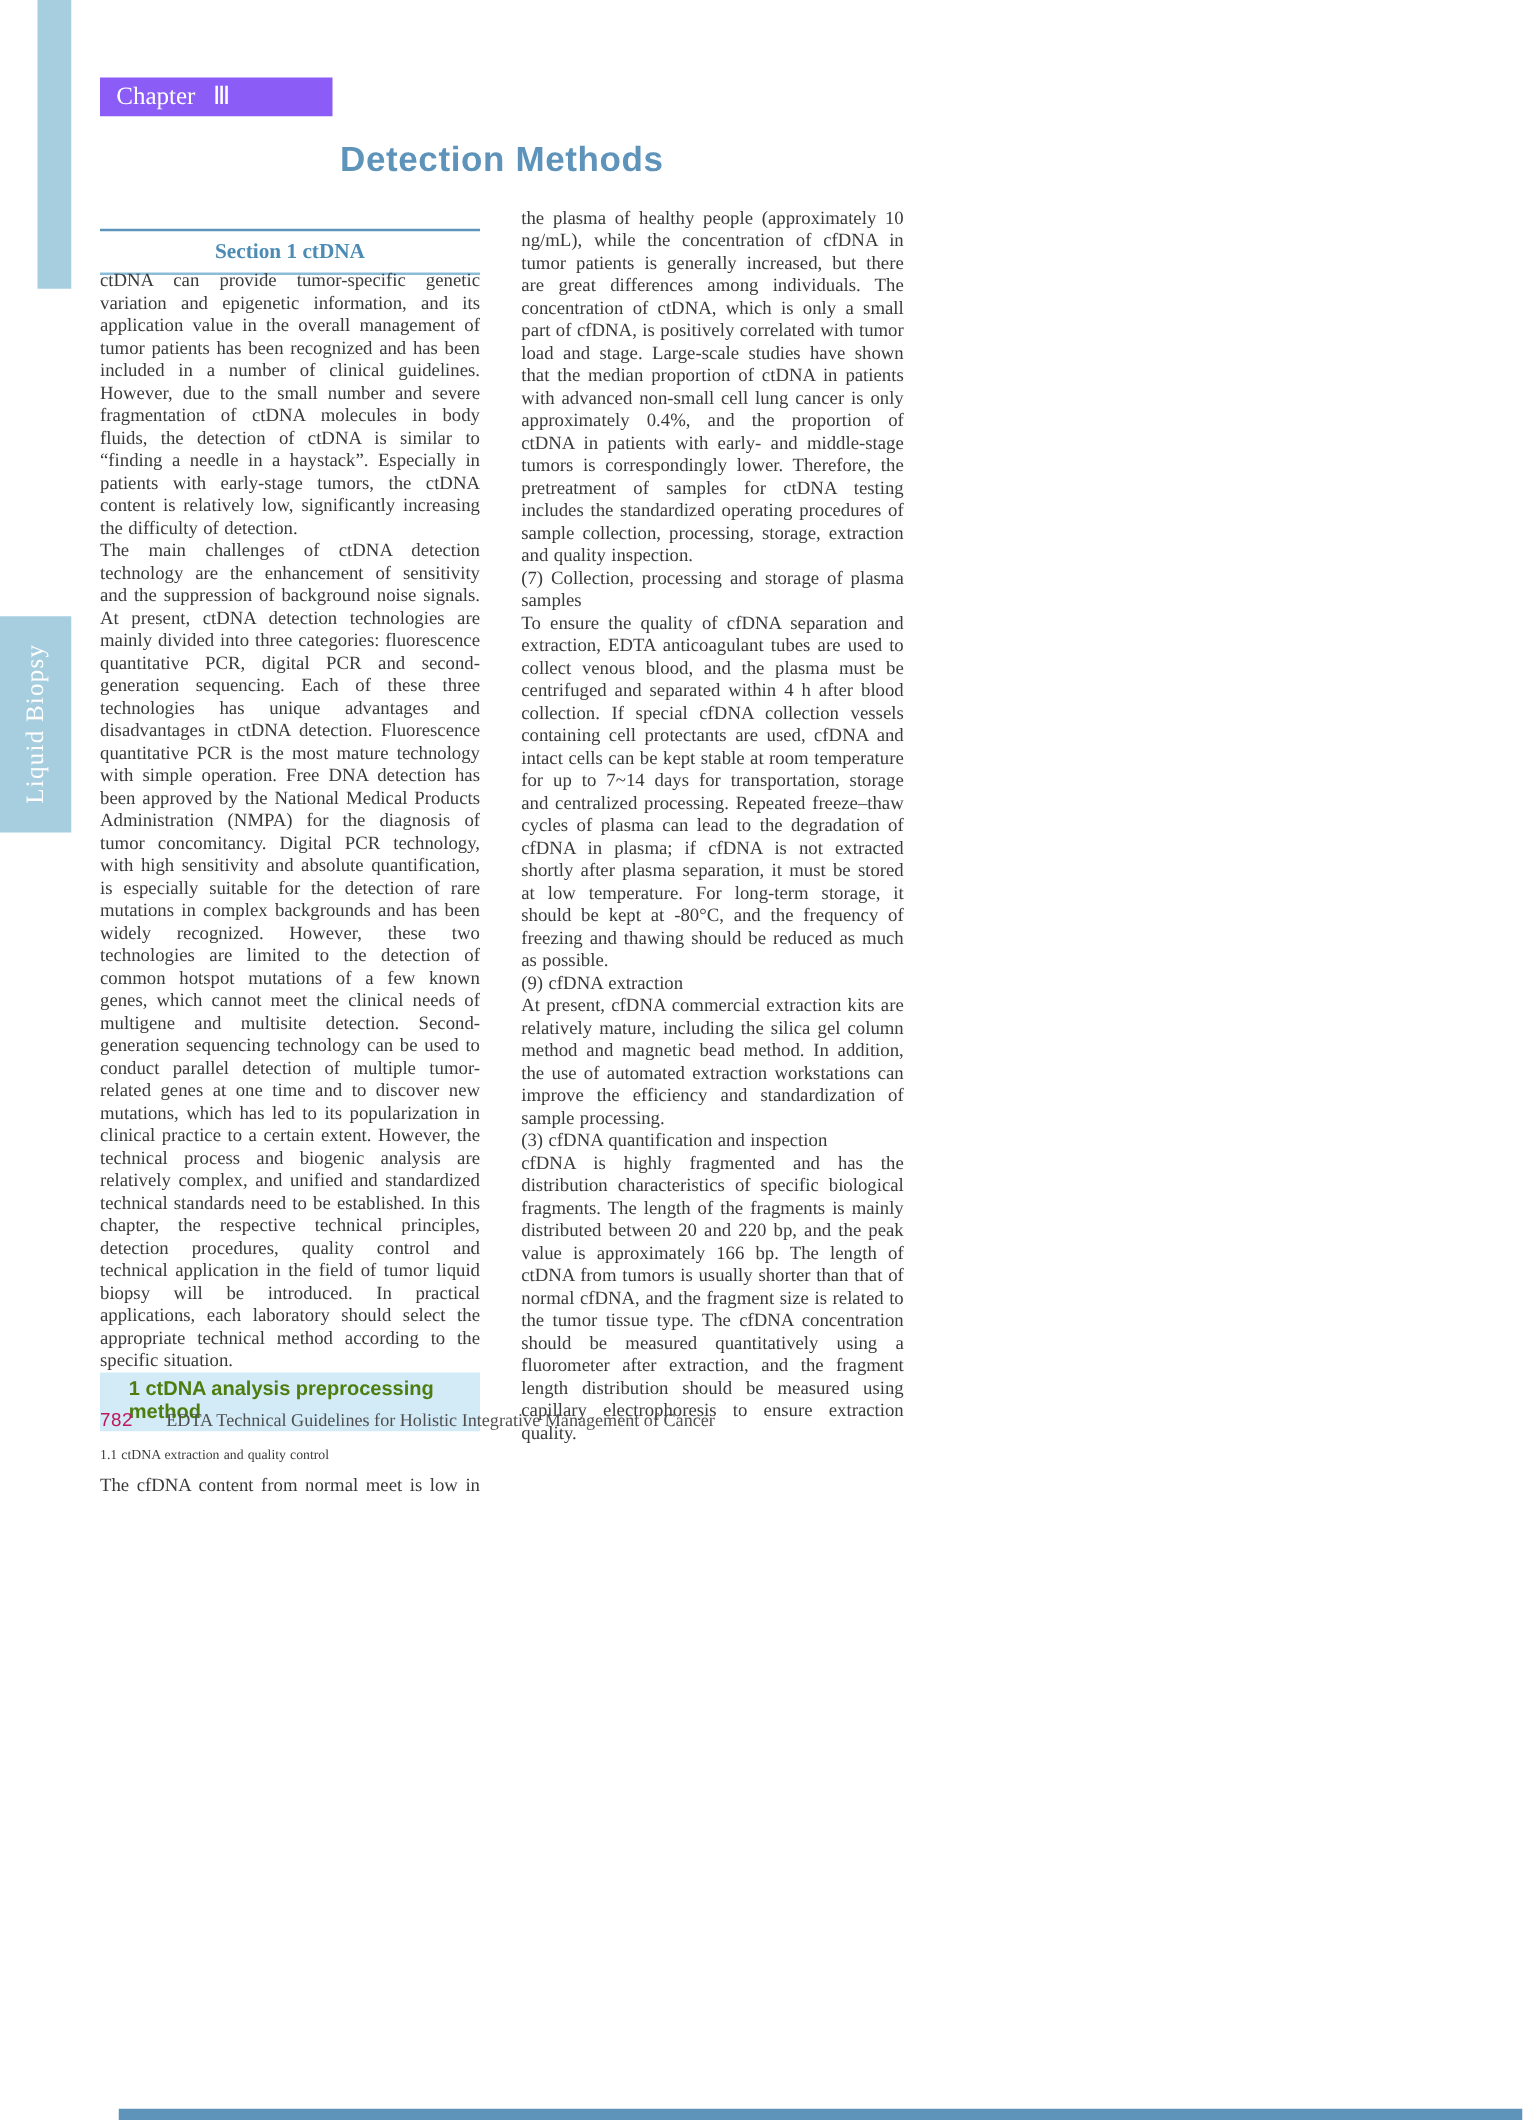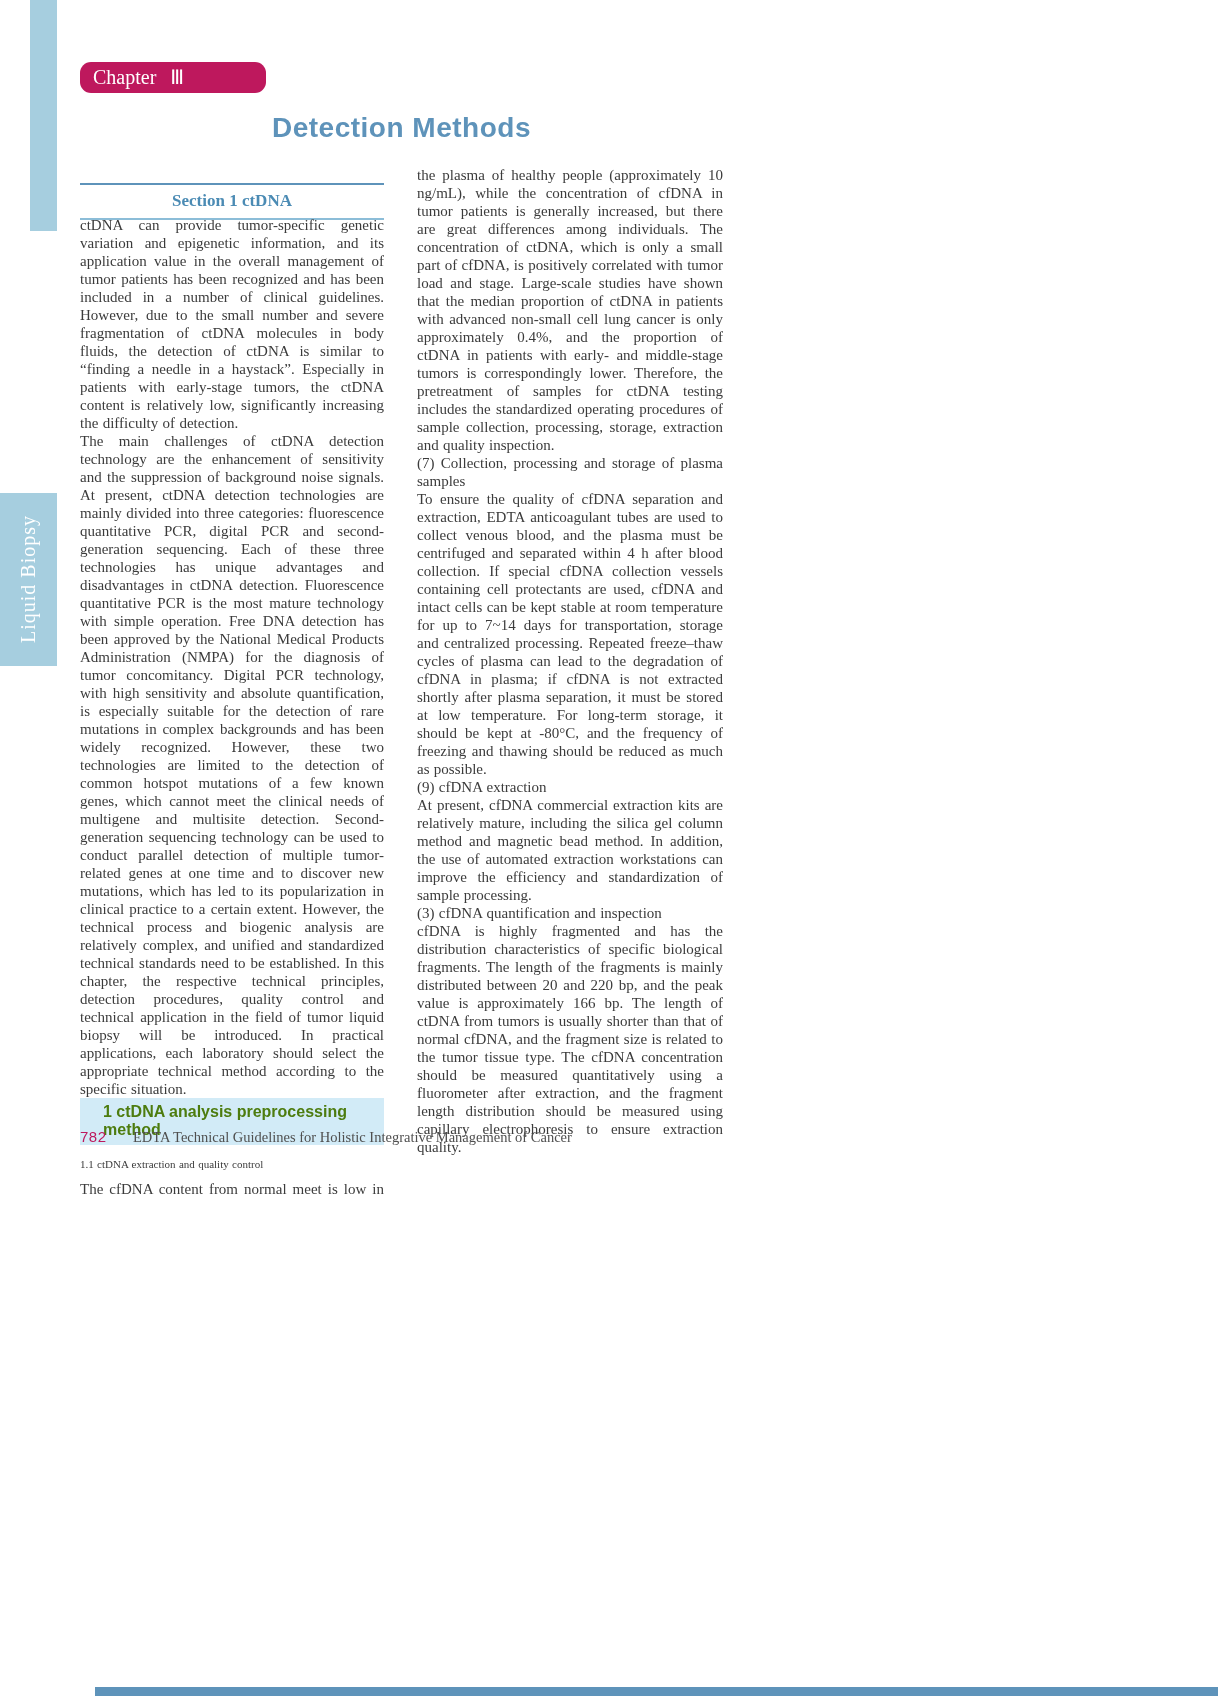--- a/index.html
+++ b/index.html
@@ -4,23 +4,23 @@
 <style>
   html,body{margin:0;padding:0;}
   body{background:#ffffff;font-family:"Liberation Serif",serif;}
   .page{position:relative;width:1218px;height:1696px;background:#fff;overflow:hidden;}
 
   
   .edge-strip-top{position:absolute;left:30px;top:0;width:27px;height:231px;background:#a6cedf;}
   .bottom-bar{position:absolute;left:95px;top:1687px;width:1123px;height:9px;background:#5e93ba;}
 
   
-  .chapter-tab{position:absolute;left:80px;top:62px;width:186px;height:31px;background:#be185d;
+  .chapter-tab{position:absolute;left:80px;top:62px;width:186px;height:31px;background:#8b5cf6;
     color:#ffffff;font-family:"Liberation Serif",serif;font-size:20px;line-height:31px;
-    padding-left:13px;box-sizing:border-box;word-spacing:9px;border-radius:11px;}
+    padding-left:13px;box-sizing:border-box;word-spacing:9px;}
 
   
   .page-title{position:absolute;left:272px;top:112px;width:500px;
     font-family:"Liberation Sans",sans-serif;font-weight:bold;font-size:28px;color:#5e93ba;
     letter-spacing:0.5px;}
 
   
   .section-heading{position:absolute;left:80px;top:183px;width:304px;
     border-top:2px solid #5e93ba;border-bottom:2px solid #8cbdd8;
     text-align:center;padding:6px 0 7px 0;box-sizing:border-box;

